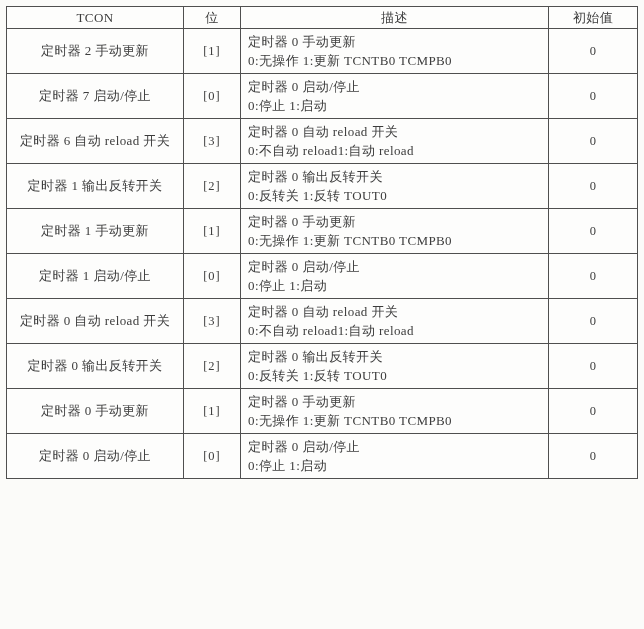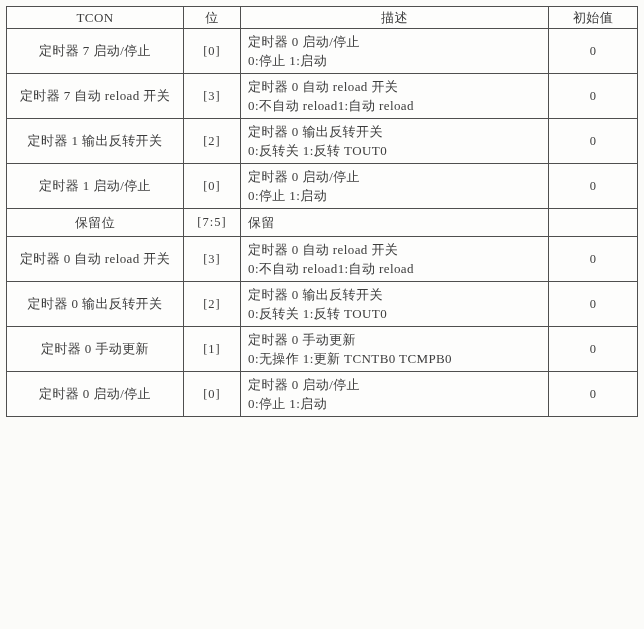--- a/index.html
+++ b/index.html
@@ -76,62 +76,72 @@
     <thead>
       <tr class="hdr">
         <th>TCON</th>
         <th>位</th>
         <th>描述</th>
         <th>初始值</th>
       </tr>
     </thead>
     <tbody>
       <tr class="r-std">
+        <td class="tcon">定时器 2 手动更新</td>
+        <td class="bit">[1]</td>
+        <td class="desc">
+          <div class="dl">定时器 0 手动更新</div>
+          <div class="dl">0:无操作 1:更新 TCNTB0 TCMPB0</div>
+        </td>
+        <td class="init">0</td>
+      </tr>
+      <tr class="r-std">
         <td class="tcon">定时器 7 启动/停止</td>
         <td class="bit">[0]</td>
         <td class="desc">
           <div class="dl">定时器 0 启动/停止</div>
           <div class="dl">0:停止 1:启动</div>
         </td>
         <td class="init">0</td>
       </tr>
       <tr class="r-std">
-        <td class="tcon">定时器 7 自动 reload 开关</td>
+        <td class="tcon">定时器 6 自动 reload 开关</td>
         <td class="bit">[3]</td>
         <td class="desc">
           <div class="dl">定时器 0 自动 reload 开关</div>
           <div class="dl">0:不自动 reload1:自动 reload</div>
         </td>
         <td class="init">0</td>
       </tr>
       <tr class="r-std">
         <td class="tcon">定时器 1 输出反转开关</td>
         <td class="bit">[2]</td>
         <td class="desc">
           <div class="dl">定时器 0 输出反转开关</div>
           <div class="dl">0:反转关 1:反转 TOUT0</div>
         </td>
         <td class="init">0</td>
       </tr>
       <tr class="r-std">
+        <td class="tcon">定时器 1 手动更新</td>
+        <td class="bit">[1]</td>
+        <td class="desc">
+          <div class="dl">定时器 0 手动更新</div>
+          <div class="dl">0:无操作 1:更新 TCNTB0 TCMPB0</div>
+        </td>
+        <td class="init">0</td>
+      </tr>
+      <tr class="r-std">
         <td class="tcon">定时器 1 启动/停止</td>
         <td class="bit">[0]</td>
         <td class="desc">
           <div class="dl">定时器 0 启动/停止</div>
           <div class="dl">0:停止 1:启动</div>
         </td>
         <td class="init">0</td>
-      </tr>
-      <tr class="r-short">
-        <td class="tcon">保留位</td>
-        <td class="bit">[7:5]</td>
-        <td class="desc">
-          <div class="dl">保留</div>
-        </td>
-        <td class="init"></td>
       </tr>
       <tr class="r-end">
         <td class="tcon">定时器 0 自动 reload 开关</td>
         <td class="bit">[3]</td>
         <td class="desc">
           <div class="dl">定时器 0 自动 reload 开关</div>
           <div class="dl">0:不自动 reload1:自动 reload</div>
         </td>
         <td class="init">0</td>
       </tr>

